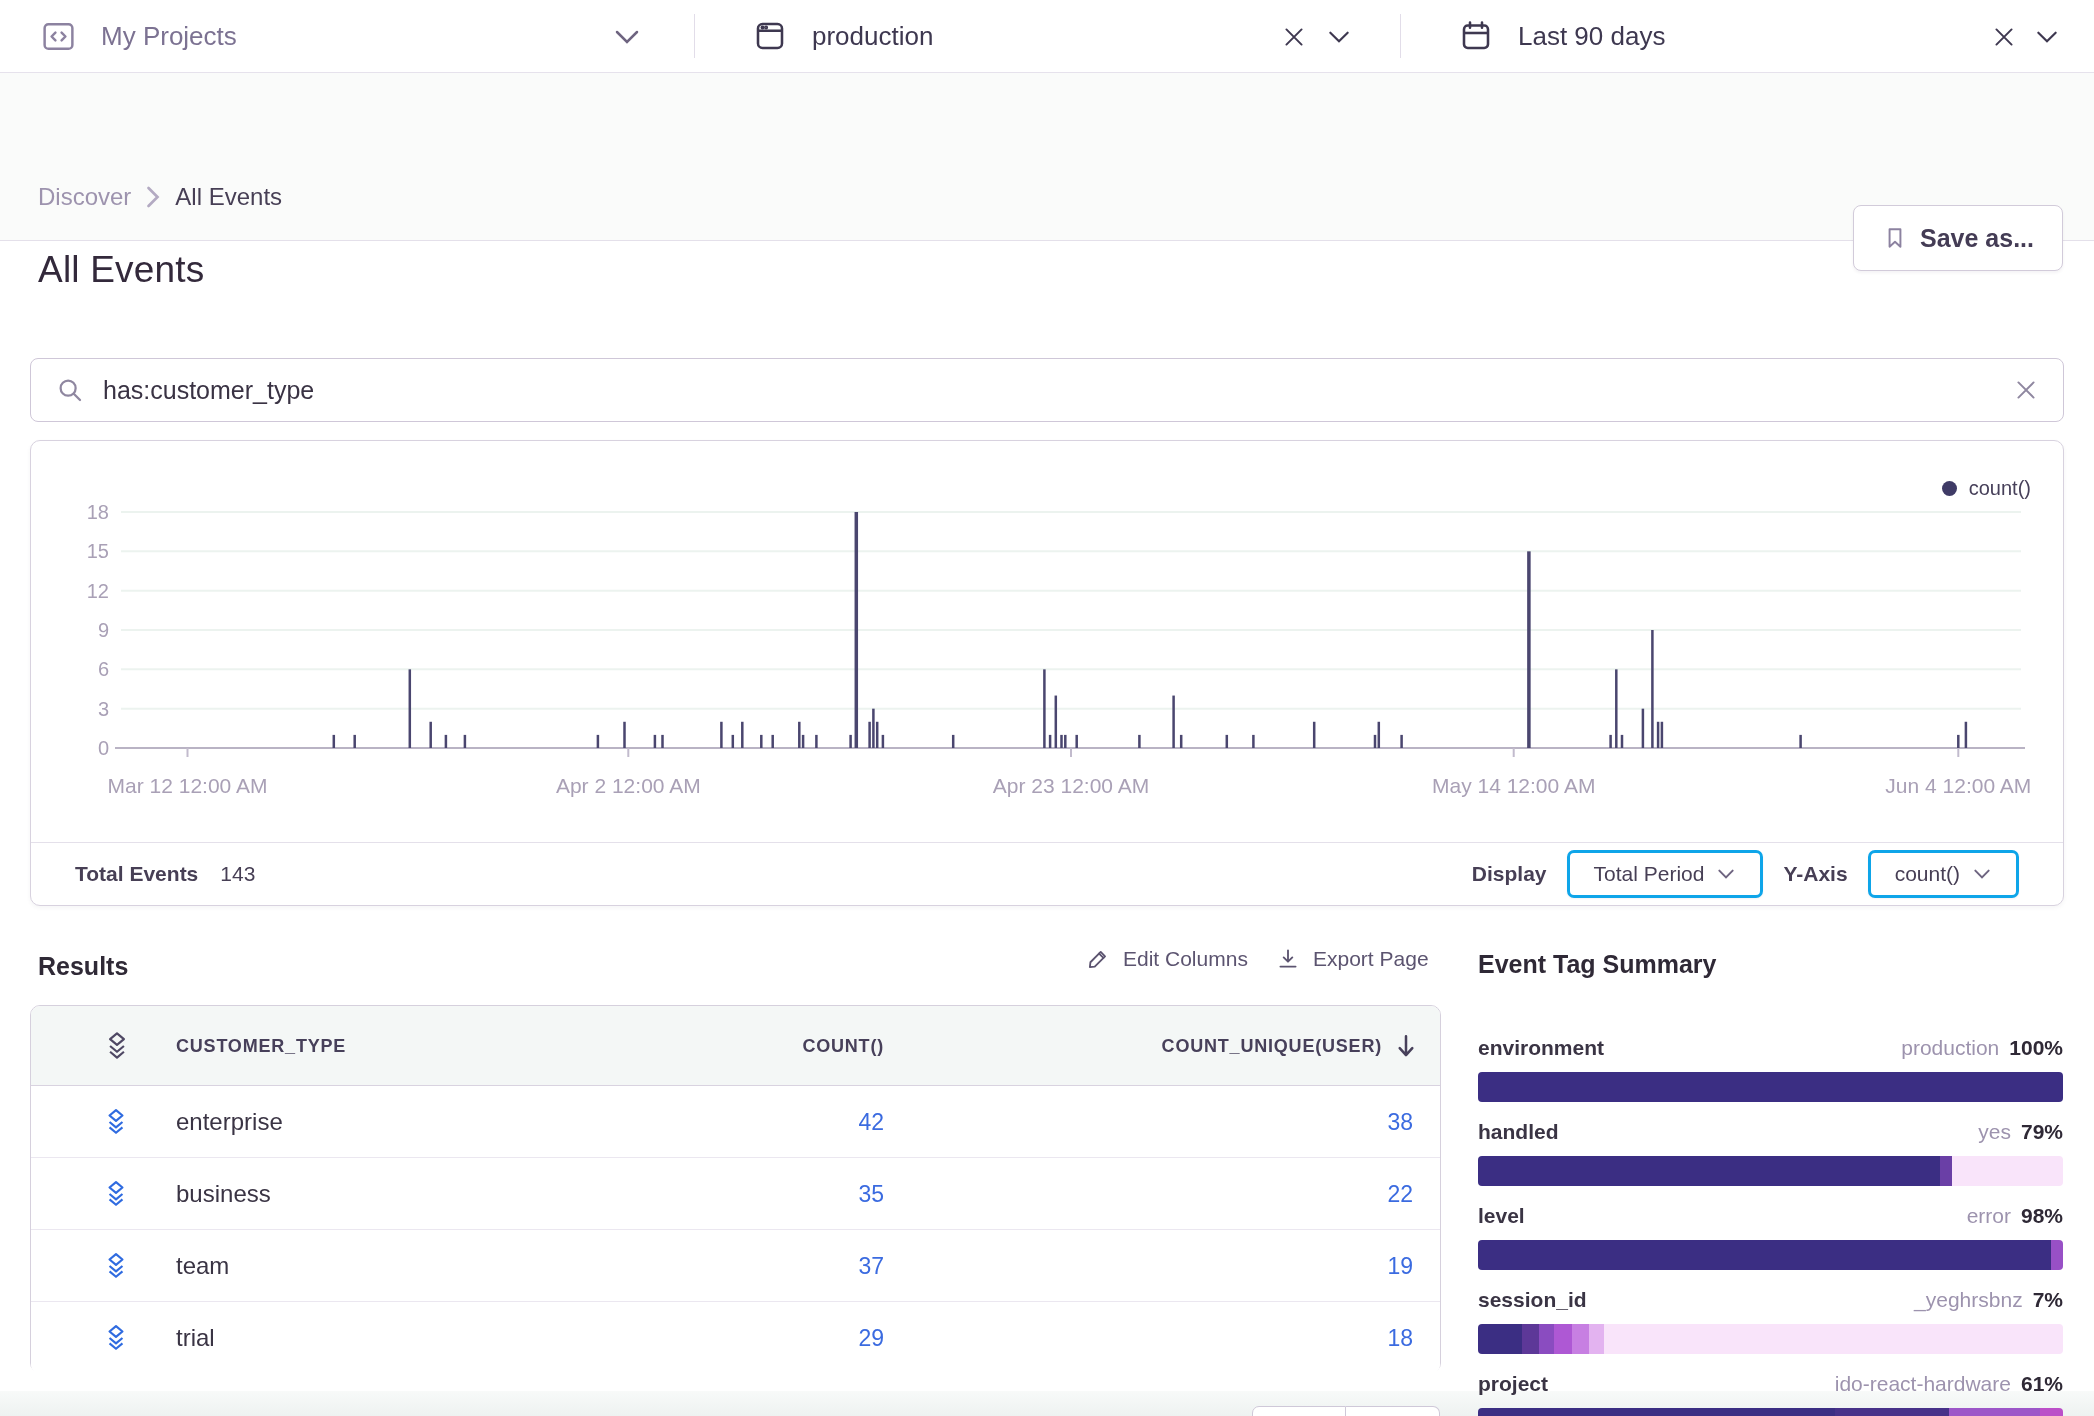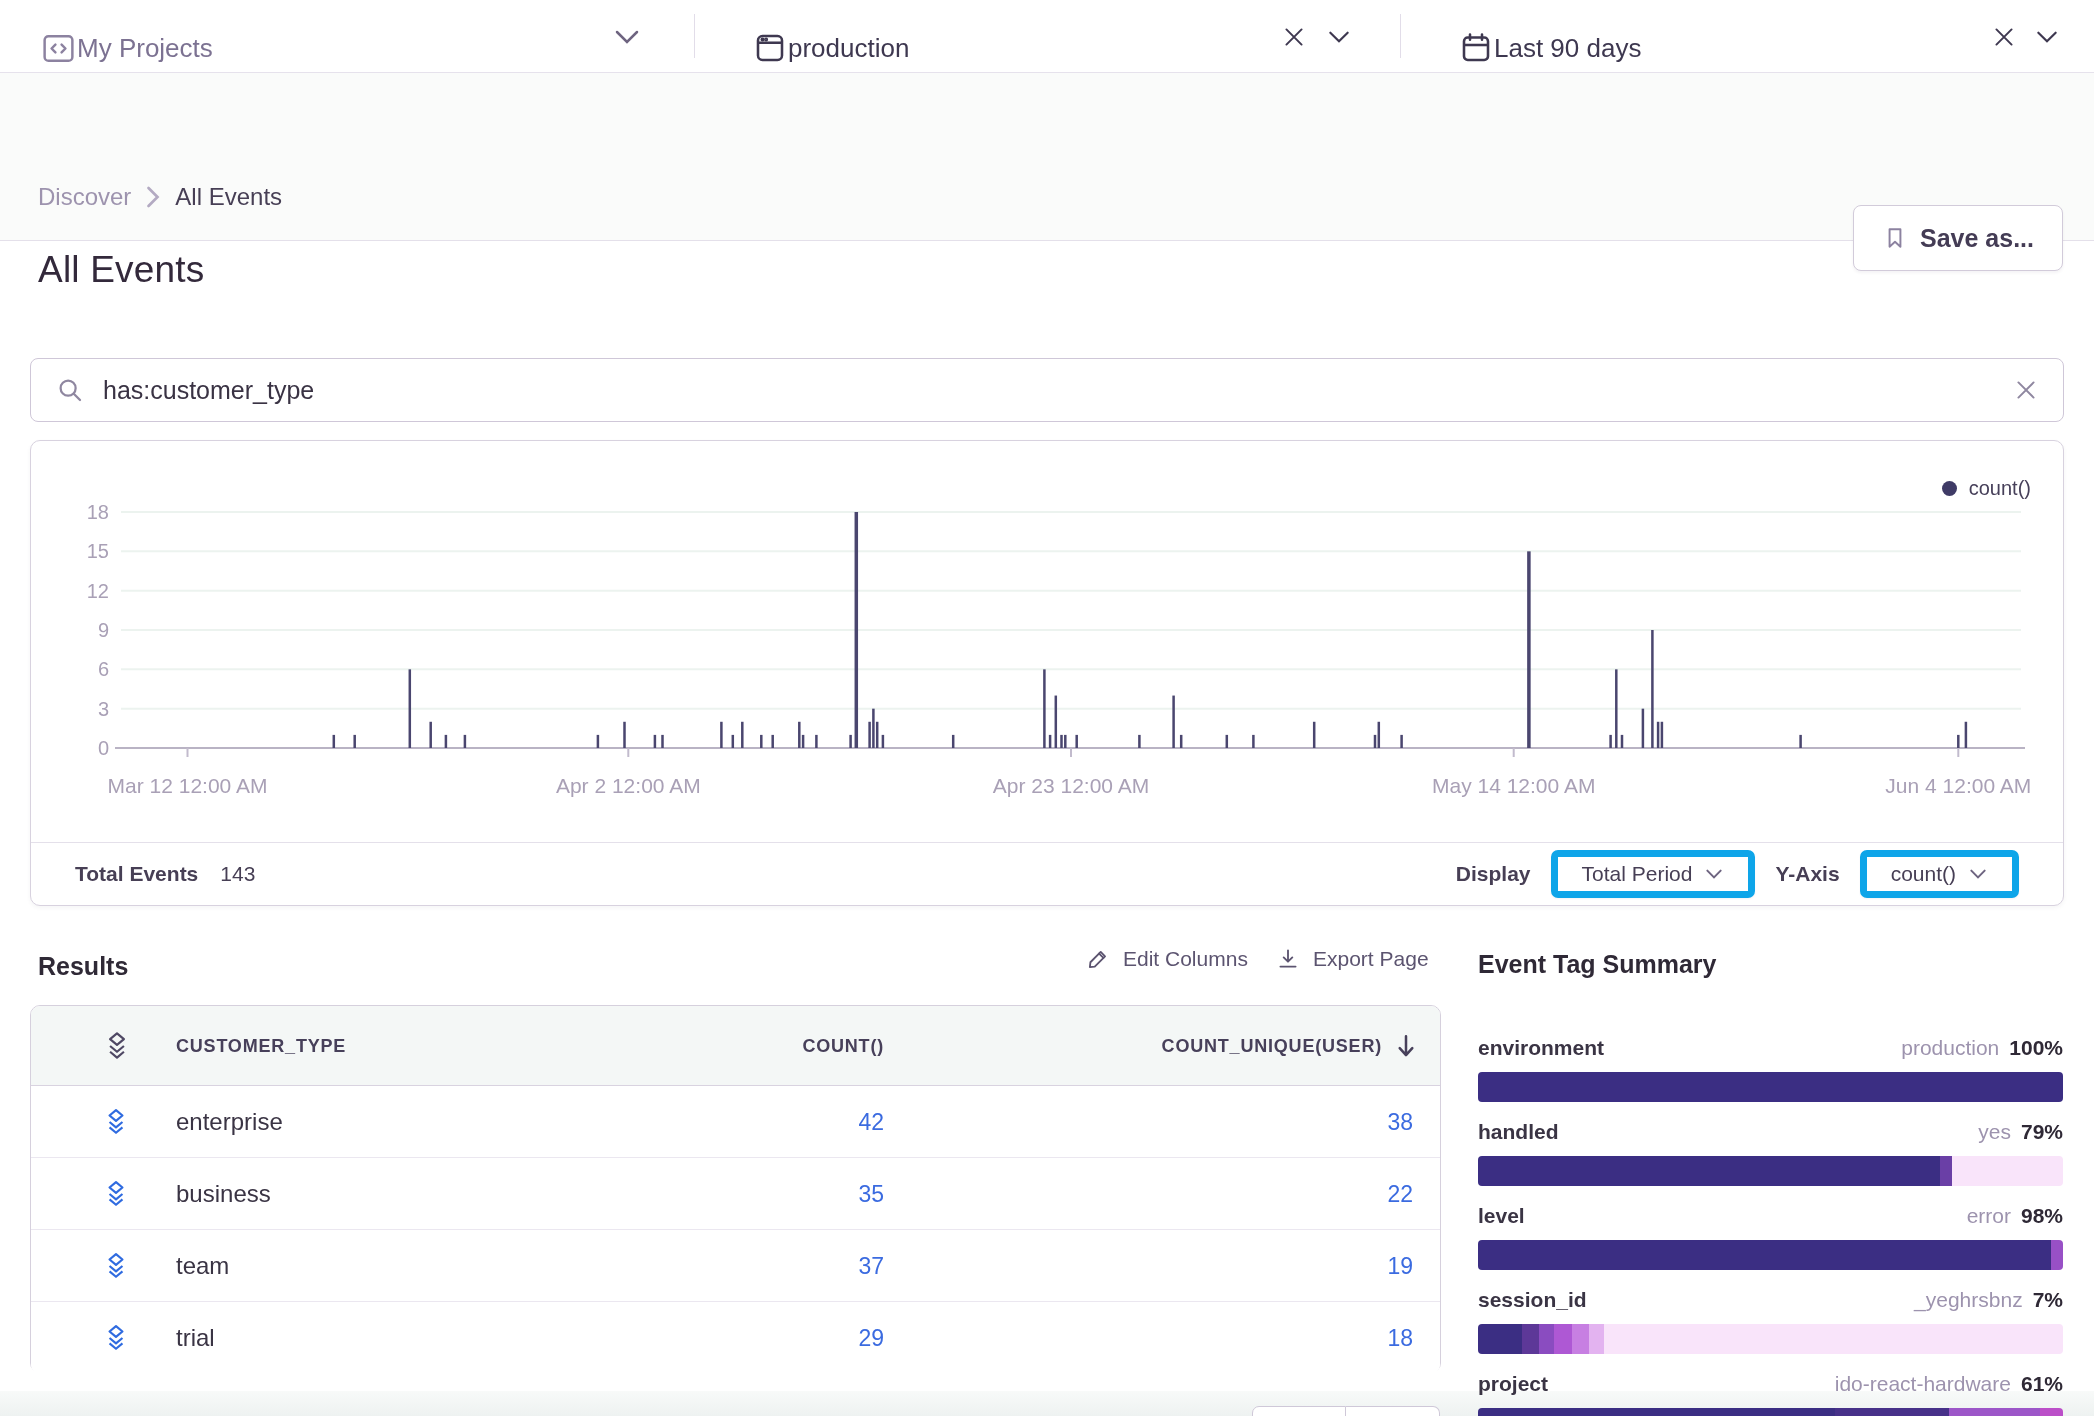--- a/index.html
+++ b/index.html
@@ -3,21 +3,21 @@
 <meta charset="utf-8">
 <style>
   * { margin:0; padding:0; box-sizing:border-box; }
   html,body { background:#ffffff; }
   body { font-family:"Liberation Sans", sans-serif; color:#2f2936; }
   #app { position:relative; width:2094px; height:1416px; overflow:hidden; background:#fff; }
   .abs { position:absolute; }
 
   
   .topbar { left:0; top:0; width:2094px; height:73px; background:#fff; border-bottom:1px solid #e6e2ec; }
-  .tb-item { position:absolute; top:12px; height:72px; display:flex; align-items:center; gap:0; cursor:pointer; }
+  .tb-item { position:absolute; top:0; height:72px; display:flex; align-items:center; gap:24px; cursor:pointer; }
   .tb-divider { position:absolute; top:14px; width:1px; height:44px; background:#e2dde9; }
   .tb-muted { color:#7c7292; font-size:26px; }
   .tb-dark { color:#3e3850; font-size:26px; font-weight:500; }
   .icon { display:inline-flex; align-items:center; justify-content:center; }
 
   
   .page-header { left:0; top:73px; width:2094px; height:168px; background:#fafbfa; border-bottom:1px solid #e4e0ea; }
   .breadcrumb { position:absolute; left:38px; top:110px; display:flex; align-items:center; gap:14px; font-size:24px; }
   .crumb-link { color:#9d93ae; cursor:pointer; }
   .crumb-current { color:#473f55; }
@@ -34,21 +34,21 @@
   
   .chart-panel { left:30px; top:440px; width:2034px; height:466px; background:#fff; border:1px solid #d8d2df; border-radius:10px;
     box-shadow:0 2px 4px rgba(64,52,84,.05); }
   .legend { position:absolute; right:32px; top:36px; display:flex; align-items:center; gap:12px; font-size:20px; color:#47405a; cursor:pointer; }
   .legend-dot { width:15px; height:15px; border-radius:50%; background:#3f3b66; }
   .chart-footer { position:absolute; left:0; bottom:0; width:100%; height:63px; border-top:1px solid #e4e0ea;
     display:flex; align-items:center; padding:0 44px; }
   .cf-label { font-size:21px; font-weight:700; color:#473f55; }
   .cf-value { font-size:21px; color:#473f55; margin-left:22px; }
   .cf-right { margin-left:auto; display:flex; align-items:center; gap:20px; }
-  .dd-btn { height:48px; background:#fff; border:7px solid #0ea5e9; border-radius:7px; box-shadow:0 1px 2px rgba(64,52,84,.06);
+  .dd-btn { height:48px; background:#fff; border:3px solid #0ea5e9; border-radius:7px; box-shadow:0 1px 2px rgba(64,52,84,.06);
     display:flex; align-items:center; justify-content:center; gap:12px; padding:0 24px; font-size:21px; font-weight:500; color:#473f55; cursor:pointer; }
 
   
   .results-title { position:absolute; left:38px; top:952px; font-size:25px; font-weight:700; color:#2f2936; }
   .table-action { position:absolute; top:946px; display:flex; align-items:center; gap:12px; font-size:21px; color:#5c5470; cursor:pointer; }
 
   
   .results-table { left:30px; top:1005px; width:1411px; height:368px; background:#fff; border:1px solid #d6d0dd; border-radius:10px;padding-left:20px; }
   .thead { position:absolute; left:0; top:0; width:100%; height:80px; background:#f4f7f6; border-bottom:1px solid #d9d3e0;
     border-radius:9px 9px 0 0; }

